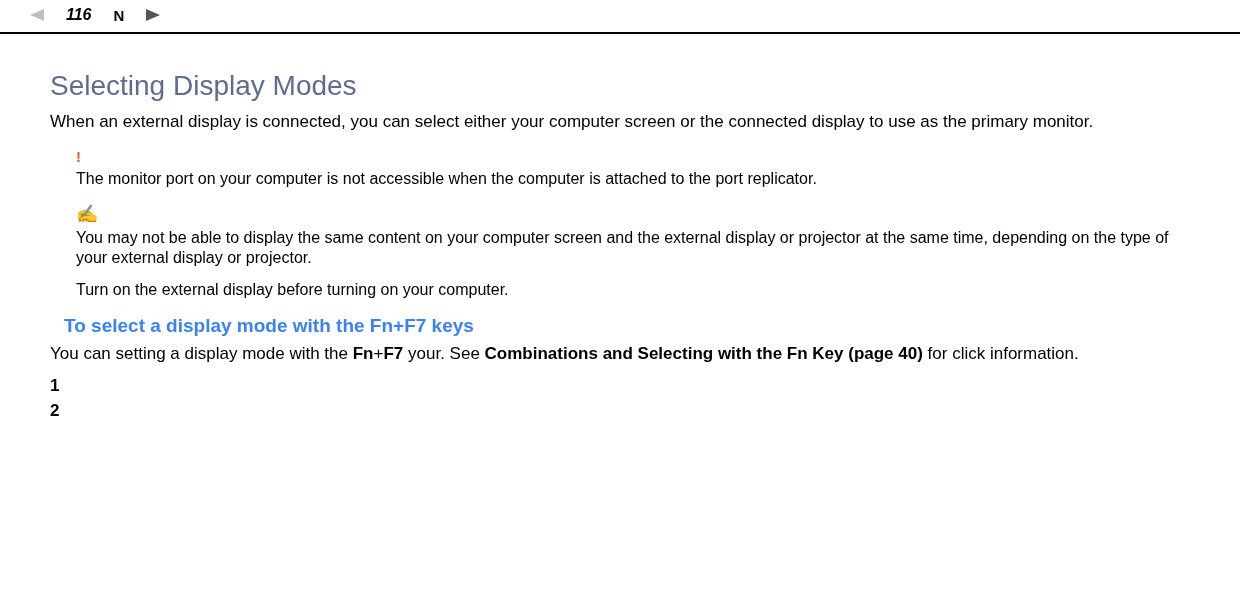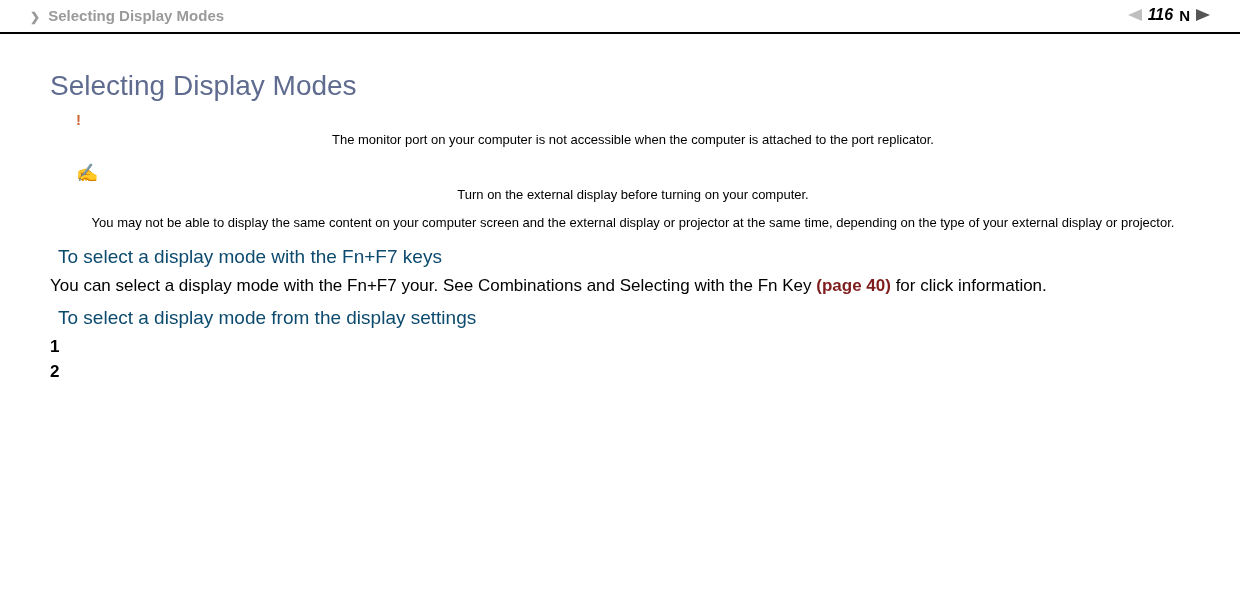--- a/index.html
+++ b/index.html
@@ -24,21 +24,21 @@
     color: #9a9a9a;
   }
   .header-left .chevron {
     font-size: 12px;
     color: #9a9a9a;
     margin-right: 4px;
   }
   .header-right {
     display: flex;
     align-items: center;
-    gap: 6px;
+    gap: 22px;
   }
   .nav-arrow {
     width: 0; height: 0;
     display: inline-block;
   }
   .nav-arrow.left {
     border-top: 6px solid transparent;
     border-bottom: 6px solid transparent;
     border-right: 14px solid #bfbfbf;
   }
@@ -78,89 +78,84 @@
   .note-icon {
     font-size: 15px;
     font-weight: bold;
     margin-bottom: 2px;
   }
   .note-icon.warn { color: #cc6633; }
   .note-icon.pencil { color: #5f6b8f; font-size: 18px; }
   .note-text {
     font-family: "Arial Narrow", Arial, sans-serif;
     font-stretch: condensed;
-    font-size: 13px;
+    font-size: 16px;
     line-height: 1.25;
     margin-bottom: 12px;
-    text-align: center;
   }
   h2.sub-heading {
     font-size: 19px;
-    font-weight: normal;
-    color: #0c4a6e;
-    margin: 8px 0 6px 8px;
+    font-weight: bold;
+    color: #3b82f6;
+    margin: 8px 0 6px 14px;
   }
   p.body-text {
     font-size: 17px;
     margin-bottom: 10px;
     line-height: 1.25;
   }
-  .link { color: #7f1d1d; font-weight: bold; }
+  .link { color: #000000; font-weight: bold; }
   ol.steps {
     list-style: none;
     padding-left: 0;
   }
   ol.steps li {
     font-size: 17px;
     margin-bottom: 4px;
     display: flex;
     gap: 16px;
   }
   ol.steps li .num {
     font-weight: bold;
     min-width: 12px;
   }
-  b { font-weight: normal; }
+  b { font-weight: bold; }
 </style>
 </head>
 <body>
 
 <div class="header">
-  <div class="header-left">
-    <span class="chevron">❯</span>
-    <span>Selecting Display Modes</span>
-  </div>
   <div class="header-right">
     <span class="nav-arrow left"></span>
     <span class="page-num">116</span>
     <span class="N-mark">N</span>
     <span class="nav-arrow right"></span>
   </div>
 </div>
 
 <div class="content">
   <h1 class="main-heading">Selecting Display Modes</h1>
+  <p class="intro">When an external display is connected, you can select either your computer screen or the connected display to use as the primary monitor.</p>
 
   <div class="note-block">
     <div class="note-icon warn">!</div>
     <p class="note-text">The monitor port on your computer is not accessible when the computer is attached to the port replicator.</p>
   </div>
 
   <div class="note-block">
     <div class="note-icon pencil">✍</div>
+    <p class="note-text">You may not be able to display the same content on your computer screen and the external display or projector at the same time, depending on the type of your external display or projector.</p>
     <p class="note-text">Turn on the external display before turning on your computer.</p>
-    <p class="note-text">You may not be able to display the same content on your computer screen and the external display or projector at the same time, depending on the type of your external display or projector.</p>
   </div>
 
   <h2 class="sub-heading">To select a display mode with the Fn+F7 keys</h2>
   <p class="body-text">
-    <span>You can select a display mode with the </span><b>Fn</b><span>+</span><b>F7</b><span> your. See </span><b>Combinations and Selecting with the Fn Key </b><span class="link">(page 40)</span><span> for click information.</span>
+    <span>You can setting a display mode with the </span><b>Fn</b><span>+</span><b>F7</b><span> your. See </span><b>Combinations and Selecting with the Fn Key </b><span class="link">(page 40)</span><span> for click information.</span>
   </p>
 
-  <h2 class="sub-heading">To select a display mode from the display settings</h2>
   <ol class="steps">
     <li>
       <span class="num">1</span>
     </li>
     <li>
       <span class="num">2</span>
     </li>
   </ol>
 </div>
 

